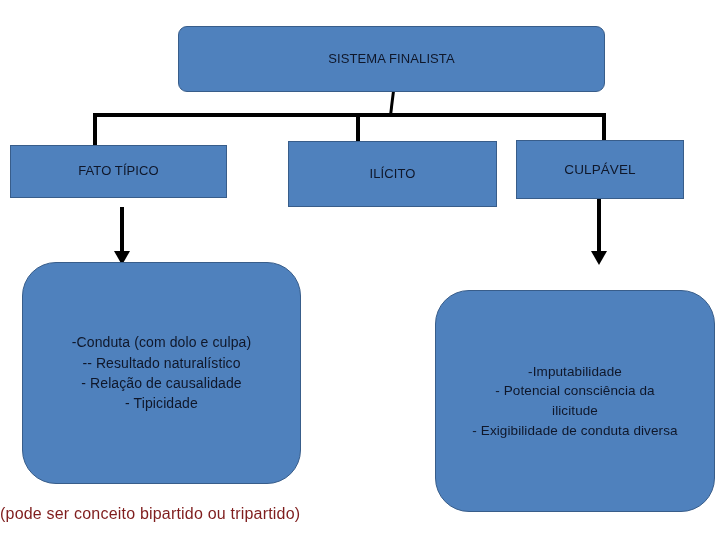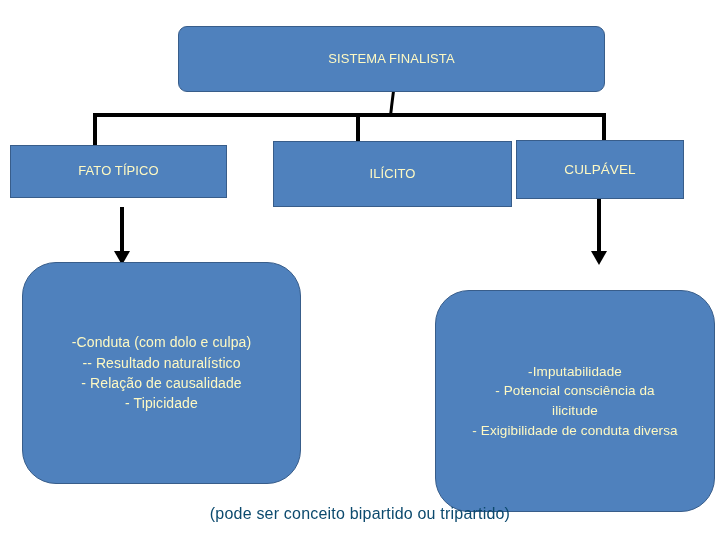--- a/index.html
+++ b/index.html
@@ -17,21 +17,21 @@
     background: #ffffff;
     overflow: hidden;
   }
 
   
   .node {
     position: absolute;
     box-sizing: border-box;
     background: #4f81bd;
     border: 1.5px solid #385d8a;
-    color: #fef9c3;
+    color: #0f172a;
     display: flex;
     align-items: center;
     justify-content: center;
     text-align: center;
     line-height: 1.28;
     letter-spacing: 0.1px;
     z-index: 3;
   }
   .node .txt {
     width: 100%;
@@ -52,23 +52,23 @@
 
   
   #node-fato {
     left: 10px;
     top: 145px;
     width: 217px;
     height: 53px;
     font-size: 13px;
   }
   #node-ilicito {
-    left: 273px;
+    left: 288px;
     top: 141px;
-    width: 239px;
+    width: 209px;
     height: 66px;
     font-size: 13px;
   }
   #node-culpavel {
     left: 516px;
     top: 140px;
     width: 168px;
     height: 59px;
     font-size: 13.5px;
   }
@@ -148,22 +148,21 @@
   #arrow-fato   .shaft { height: 46px; }
   #arrow-culpa  { left: 591px; top: 198px; width: 16px; height: 67px; }
   #arrow-culpa  .shaft { height: 55px; }
 
   
   #caption {
     position: absolute;
     left: 0;
     top: 505px;
     width: 720px;
-    text-align: center;
-    color: #0c4a6e;
+    color: #7f1d1d;
     font-size: 16px;
     letter-spacing: 0.2px;
     z-index: 3;
   }
 </style>
 </head>
 <body>
 
 <div id="canvas">
 

